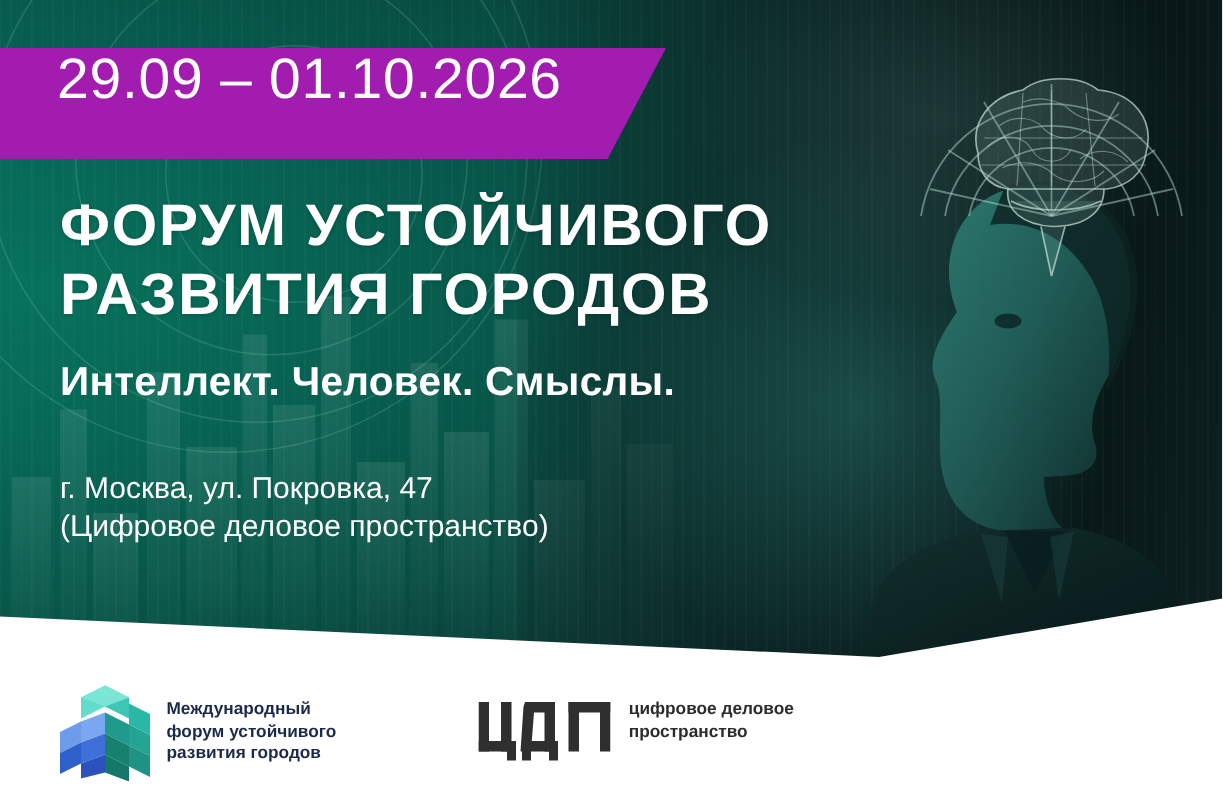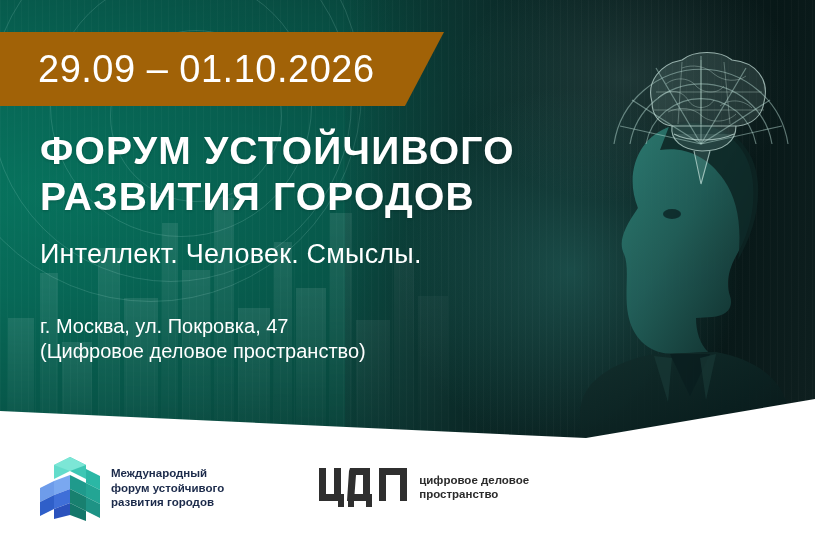--- a/index.html
+++ b/index.html
@@ -61,24 +61,24 @@
   
   .head{
     position:absolute;left:520px;top:96px;width:270px;height:345px;
     opacity:.95;
   }
 
   
   .date-banner{
     position:absolute;left:0;top:32px;
     width:444px;height:74px;
-    background:#a16207;
+    background:#a21caf;
     -webkit-clip-path:polygon(0 0,444px 0,405px 74px,0 74px);
     clip-path:polygon(0 0,444px 0,405px 74px,0 74px);
-    display:flex;align-items:center;
+    display:flex;align-items:flex-start;
   }
   .date-text{
     color:#ffffff;
     font-size:38px;
     font-weight:400;
     letter-spacing:.5px;
     padding-left:38px;
     white-space:nowrap;
   }
 
@@ -92,21 +92,21 @@
     letter-spacing:1.2px;
     text-transform:uppercase;
     margin:0;
     white-space:pre-line;
     text-shadow:0 1px 3px rgba(0,0,0,.18);
   }
   .subtitle{
     color:#ffffff;
     font-size:27px;
     line-height:32px;
-    font-weight:400;
+    font-weight:700;
     margin:18px 0 0 0;
     letter-spacing:.2px;
   }
   .address{
     color:#ffffff;
     font-size:20px;
     line-height:25px;
     font-weight:400;
     margin:44px 0 0 0;
     white-space:pre-line;
@@ -124,21 +124,21 @@
   .logo-forum .mark{width:60px;height:66px;flex:none;}
   .logo-forum .words{
     margin-left:11px;
     color:#1b2a4a;
     font-size:11.5px;
     line-height:14.5px;
     font-weight:bold;
     white-space:pre-line;
   }
 
-  .logo-cdp{margin-left:58px;display:flex;align-items:center;}
+  .logo-cdp{margin-left:58px;display:flex;align-items:flex-start;}
   .logo-cdp .mark{width:88px;height:44px;flex:none;}
   .logo-cdp .words{
     margin-left:12px;margin-bottom:2px;
     color:#2b2b2b;
     font-size:11.5px;
     line-height:14.5px;
     font-weight:bold;
     white-space:pre-line;
   }
 </style>

